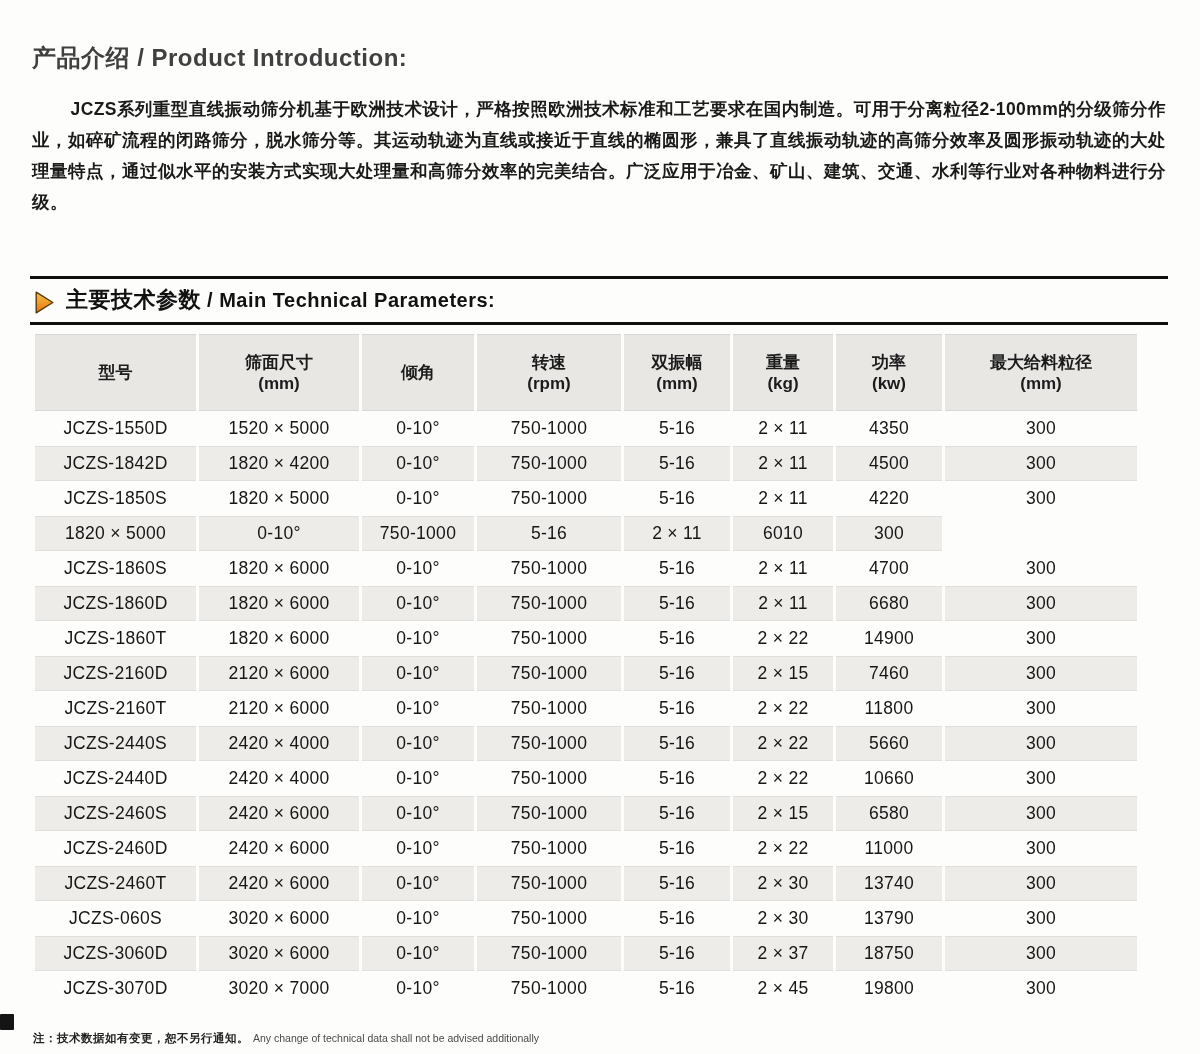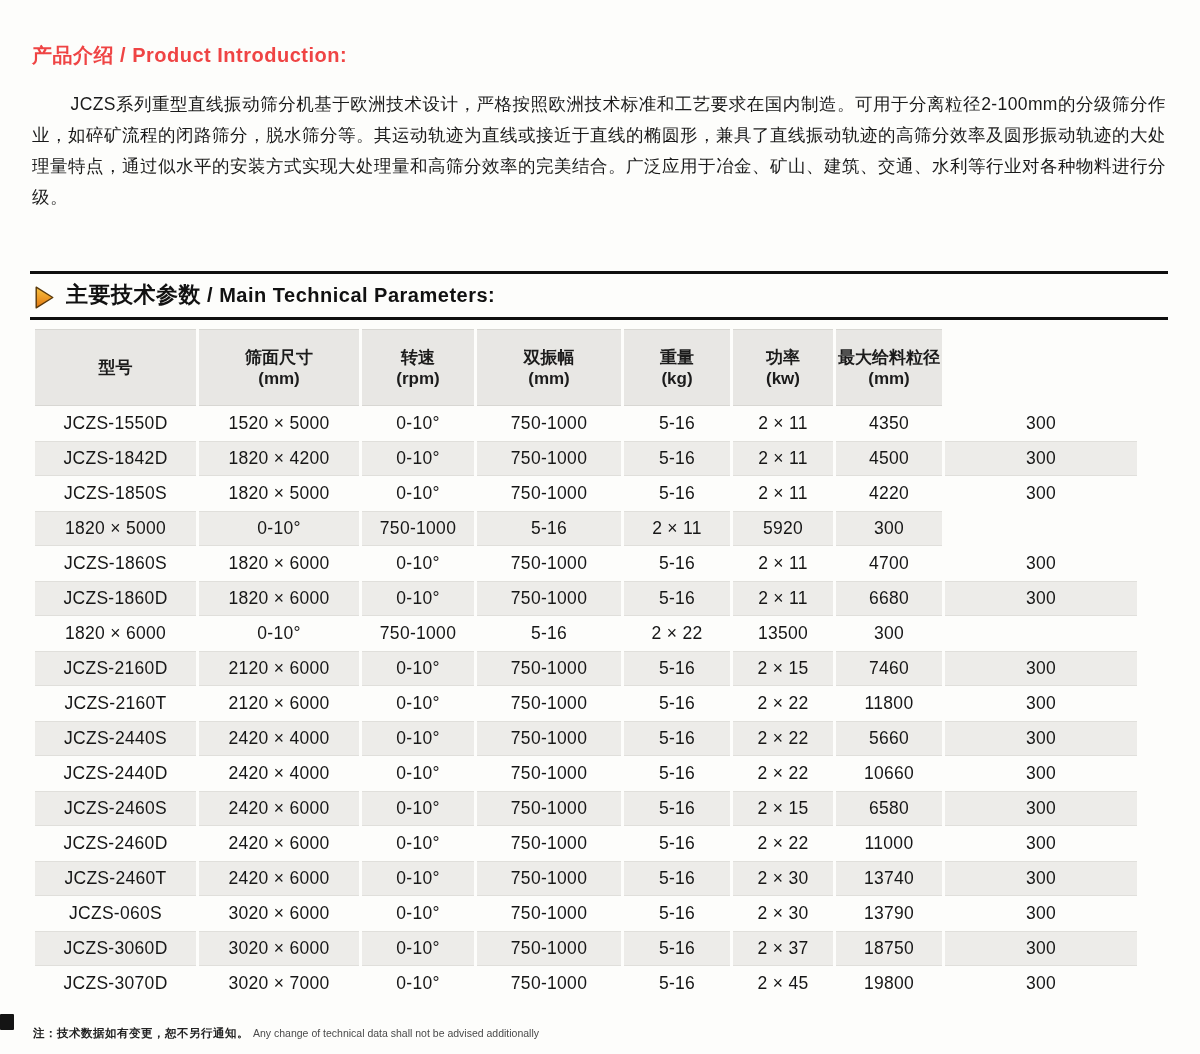--- a/index.html
+++ b/index.html
@@ -11,29 +11,29 @@
     overflow:hidden;
   }
   .page{
     width:1200px;height:1054px;
     background:#fdfdfb;
     box-sizing:border-box;
     padding:30px 32px 0 30px;
     position:relative;
   }
   .intro-title{
-    font-size:20px;font-weight:700;letter-spacing:.5px;
-    margin:12px 0 0 2px;color:#ef4444;
+    font-size:24px;font-weight:700;letter-spacing:.5px;
+    margin:12px 0 0 2px;color:#404040;
   }
   .intro-title .en{font-weight:700;}
   .intro-paragraph{
     margin:20px 2px 0 2px;
     font-size:17.5px;line-height:31px;
     text-align:justify;text-indent:2.2em;
-    letter-spacing:.4px;color:#1a1a1a;
+    letter-spacing:.4px;color:#1a1a1a;font-weight:bold;
   }
   .rule{height:3px;background:#0f0f0f;}
   .rule-top{margin-top:58px;}
   .sec-head{
     display:flex;align-items:flex-end;gap:11px;
     padding:6px 0 7px 4px;
   }
   .sec-title{font-size:22px;font-weight:700;letter-spacing:.5px;color:#111;}
   .sec-title .en{font-size:20px;}
   .arrow-icon{display:flex;align-items:center;}
@@ -106,20 +106,23 @@
   <div class="spec-table">
     <div class="thead">
         <div class="hcell">
           <div>型号</div>
         </div>
         <div class="hcell">
           <div>筛面尺寸</div>
           <div>(mm)</div>
         </div>
         <div class="hcell">
+          <div>倾角</div>
+        </div>
+        <div class="hcell">
           <div>转速</div>
           <div>(rpm)</div>
         </div>
         <div class="hcell">
           <div>双振幅</div>
           <div>(mm)</div>
         </div>
         <div class="hcell">
           <div>重量</div>
           <div>(kg)</div>
@@ -163,21 +166,21 @@
           <div class="cell">2 × 11</div>
           <div class="cell">4220</div>
           <div class="cell">300</div>
         </div>
         <div class="trow">
           <div class="cell">1820 × 5000</div>
           <div class="cell">0-10°</div>
           <div class="cell">750-1000</div>
           <div class="cell">5-16</div>
           <div class="cell">2 × 11</div>
-          <div class="cell">5920</div>
+          <div class="cell">6010</div>
           <div class="cell">300</div>
         </div>
         <div class="trow">
           <div class="cell">JCZS-1860S</div>
           <div class="cell">1820 × 6000</div>
           <div class="cell">0-10°</div>
           <div class="cell">750-1000</div>
           <div class="cell">5-16</div>
           <div class="cell">2 × 11</div>
           <div class="cell">4700</div>
@@ -187,26 +190,27 @@
           <div class="cell">JCZS-1860D</div>
           <div class="cell">1820 × 6000</div>
           <div class="cell">0-10°</div>
           <div class="cell">750-1000</div>
           <div class="cell">5-16</div>
           <div class="cell">2 × 11</div>
           <div class="cell">6680</div>
           <div class="cell">300</div>
         </div>
         <div class="trow">
+          <div class="cell">JCZS-1860T</div>
           <div class="cell">1820 × 6000</div>
           <div class="cell">0-10°</div>
           <div class="cell">750-1000</div>
           <div class="cell">5-16</div>
           <div class="cell">2 × 22</div>
-          <div class="cell">13500</div>
+          <div class="cell">14900</div>
           <div class="cell">300</div>
         </div>
         <div class="trow">
           <div class="cell">JCZS-2160D</div>
           <div class="cell">2120 × 6000</div>
           <div class="cell">0-10°</div>
           <div class="cell">750-1000</div>
           <div class="cell">5-16</div>
           <div class="cell">2 × 15</div>
           <div class="cell">7460</div>

